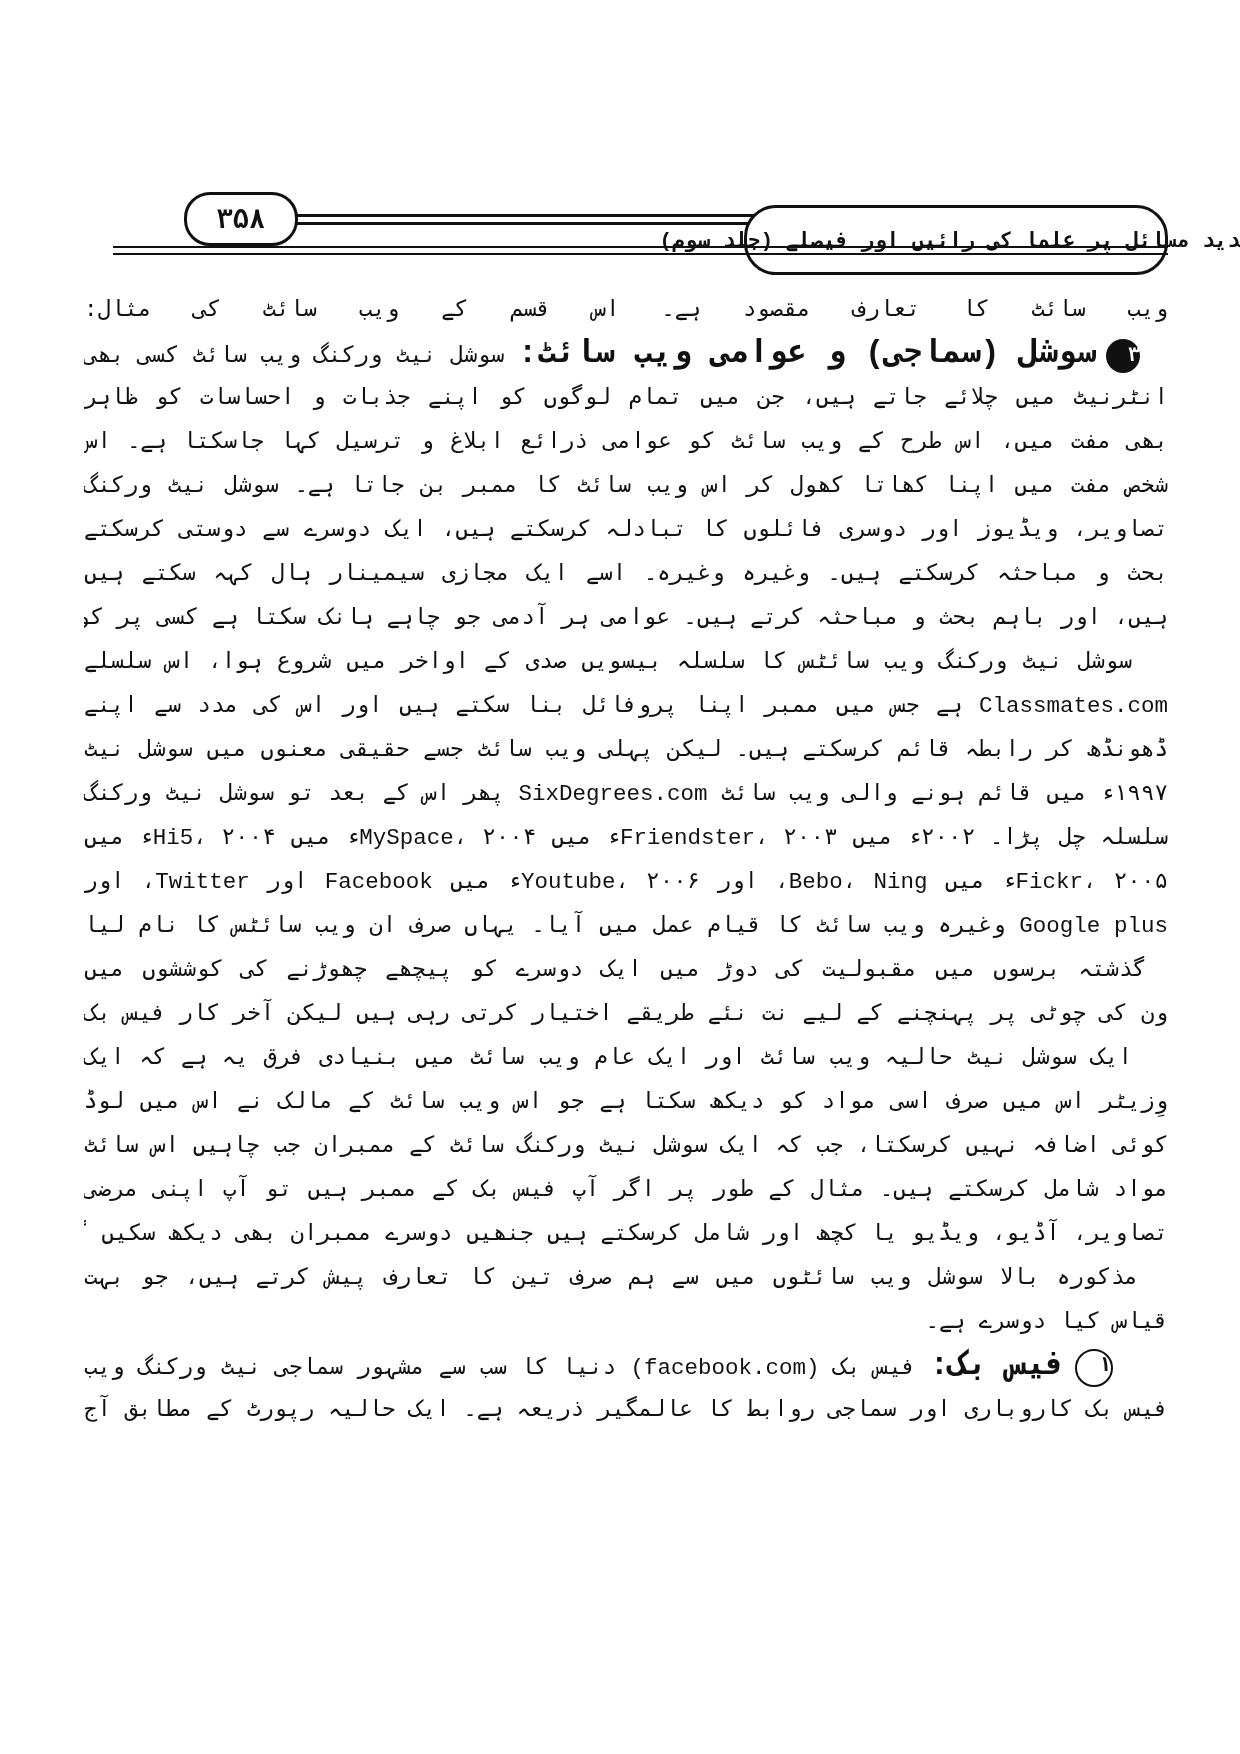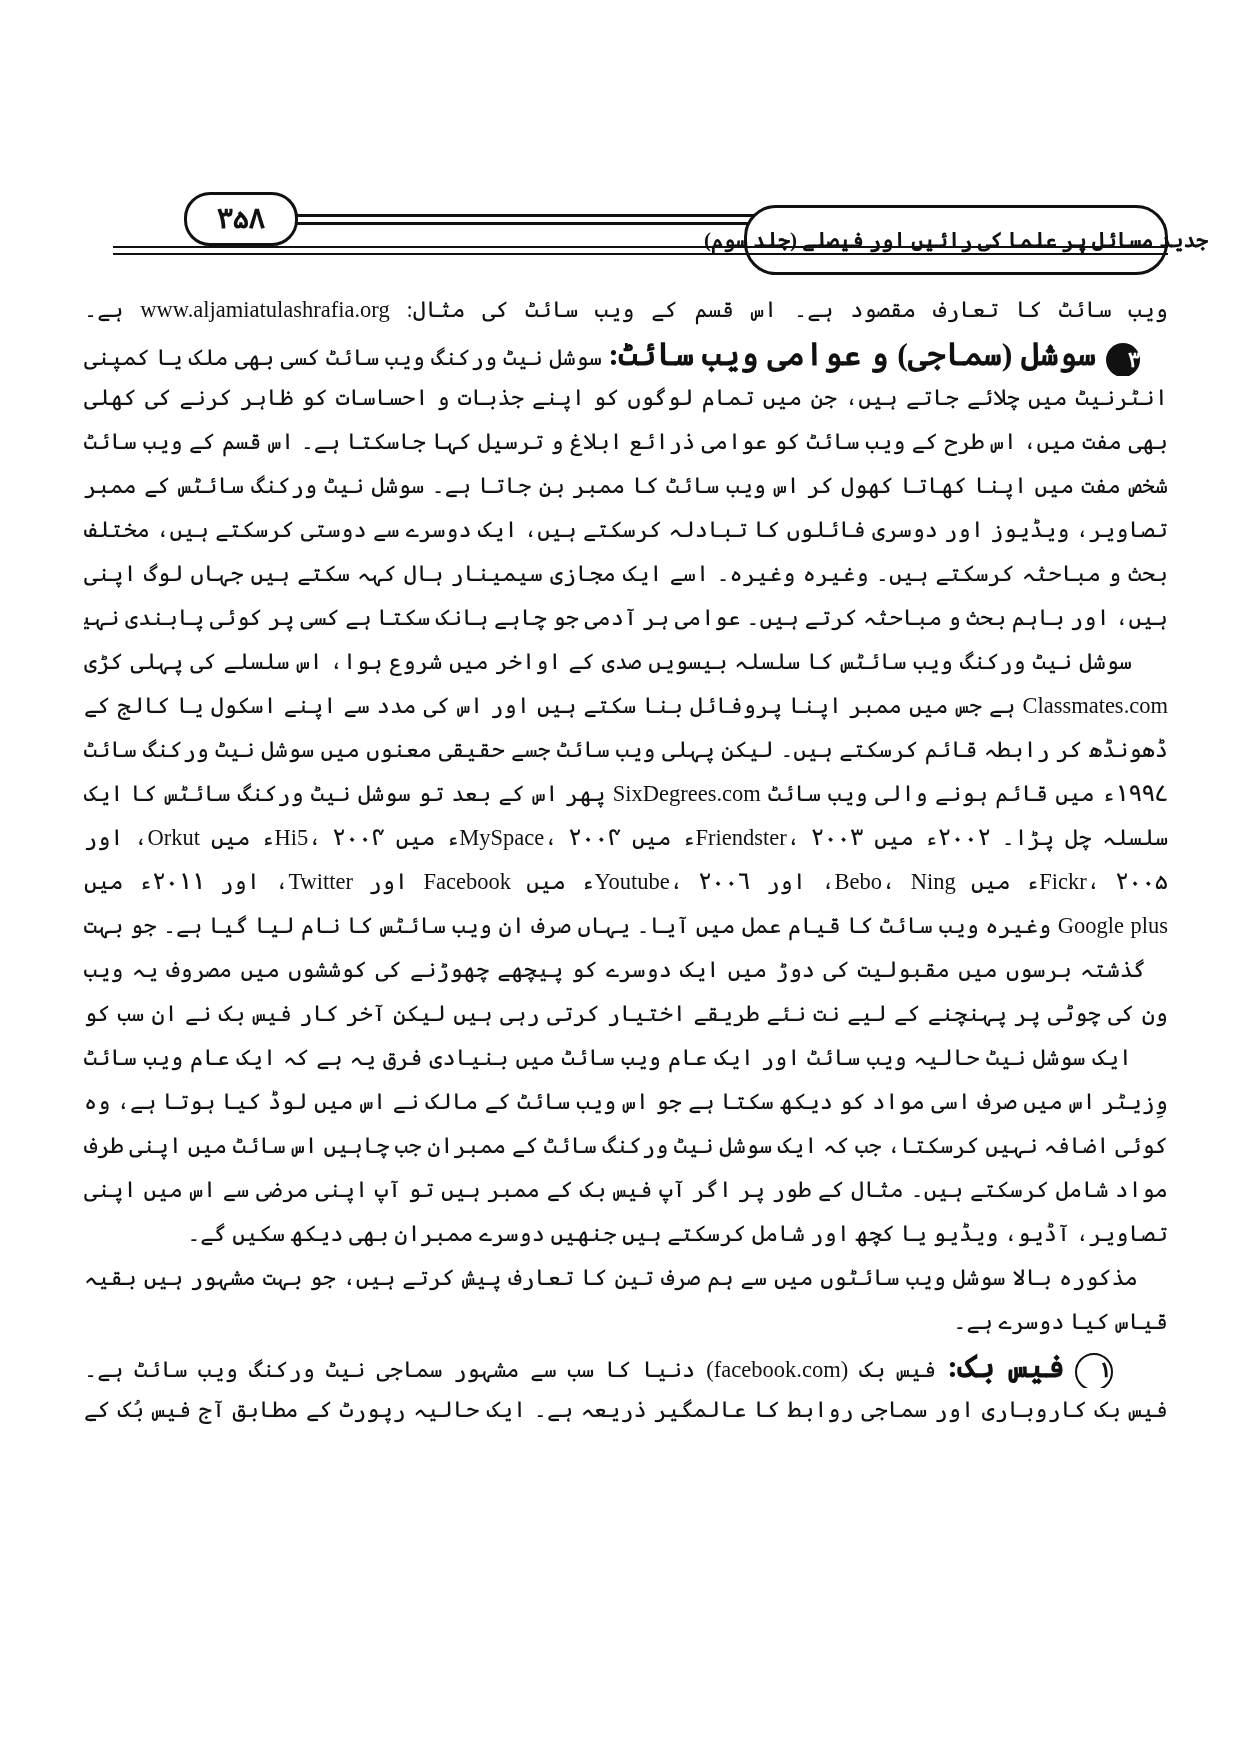--- a/index.html
+++ b/index.html
@@ -2,21 +2,21 @@
 <html lang="ur" dir="rtl"><head>
 <meta charset="utf-8">
 <style>
   html,body{margin:0;padding:0;background:#e8e8e8;}
   .page{
     position:relative;
     width:1240px;height:1754px;
     margin:0 auto;
     background:#ffffff;
     overflow:hidden;
-    font-family:Liberation Serif, serif;
+    font-family:Liberation Mono, monospace;
     color:#111111;
     direction:rtl;
   }
   
   .header{position:absolute;top:185px;left:72px;right:72px;height:70px;}
   .connector{
     position:absolute;top:29px;left:160px;right:400px;height:5px;
     border-top:3px solid #111;border-bottom:3px solid #111;
   }
   .pagenum-box{

